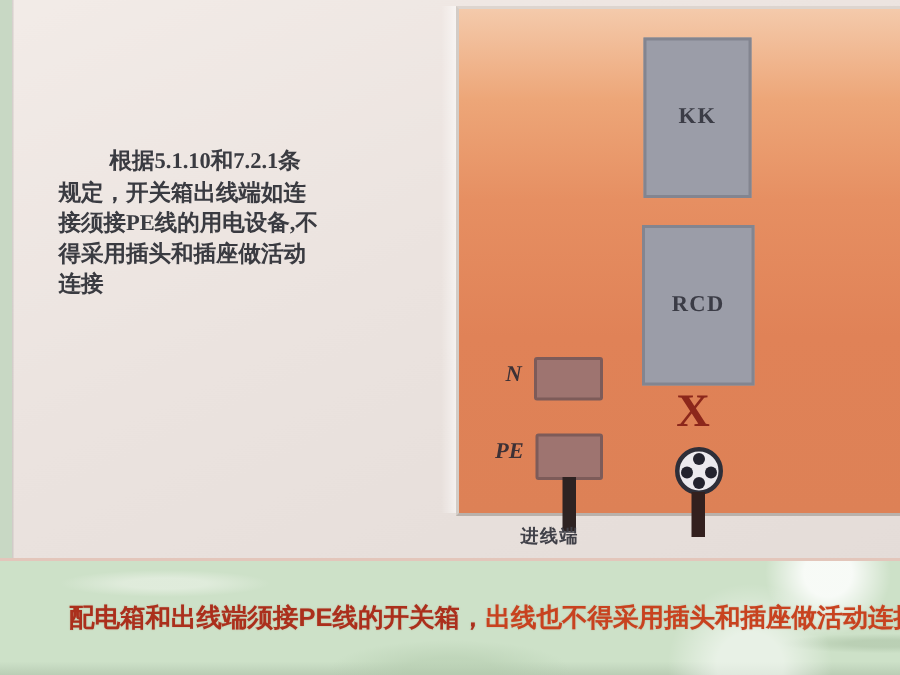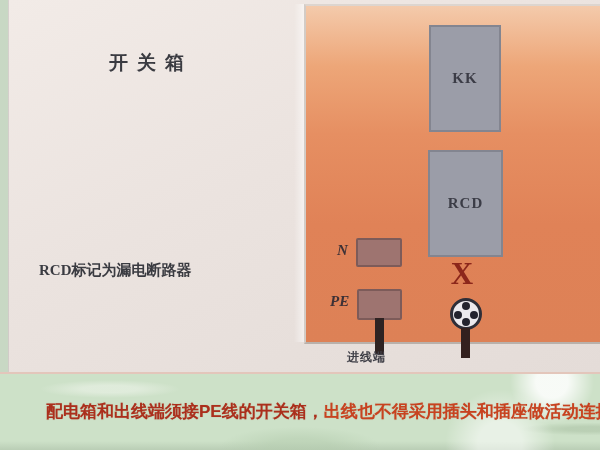--- a/index.html
+++ b/index.html
@@ -108,29 +108,32 @@
   #banner-seg1{color:var(--banner-dark-red,#ab2f1c);}
   #banner-seg2{color:var(--banner-red,#c8421f);}
 </style>
 </head>
 <body>
 
 <div id="stage">
 
   <div id="page">
 
-    <div class="slide-title">开关箱</div>
 
+    <div class="para" id="para1">
+      <div class="ln indent">根据5.1.10和7.2.1条</div>
+      <div class="ln">规定，开关箱出线端如连</div>
+      <div class="ln">接须接PE线的用电设备,不</div>
+      <div class="ln">得采用插头和插座做活动</div>
+      <div class="ln">连接</div>
+    </div>
 
     <div class="para" id="para2">
     </div>
 
-    <div class="para" id="para3">
-      <div class="ln">RCD标记为漏电断路器</div>
-    </div>
 
     <div id="panel-edge"></div>
 
     <div id="panel">
       <div class="breaker" id="kk-box">
         <span>KK</span>
       </div>
       <div class="breaker" id="rcd-box">
         <span>RCD</span>
       </div>

